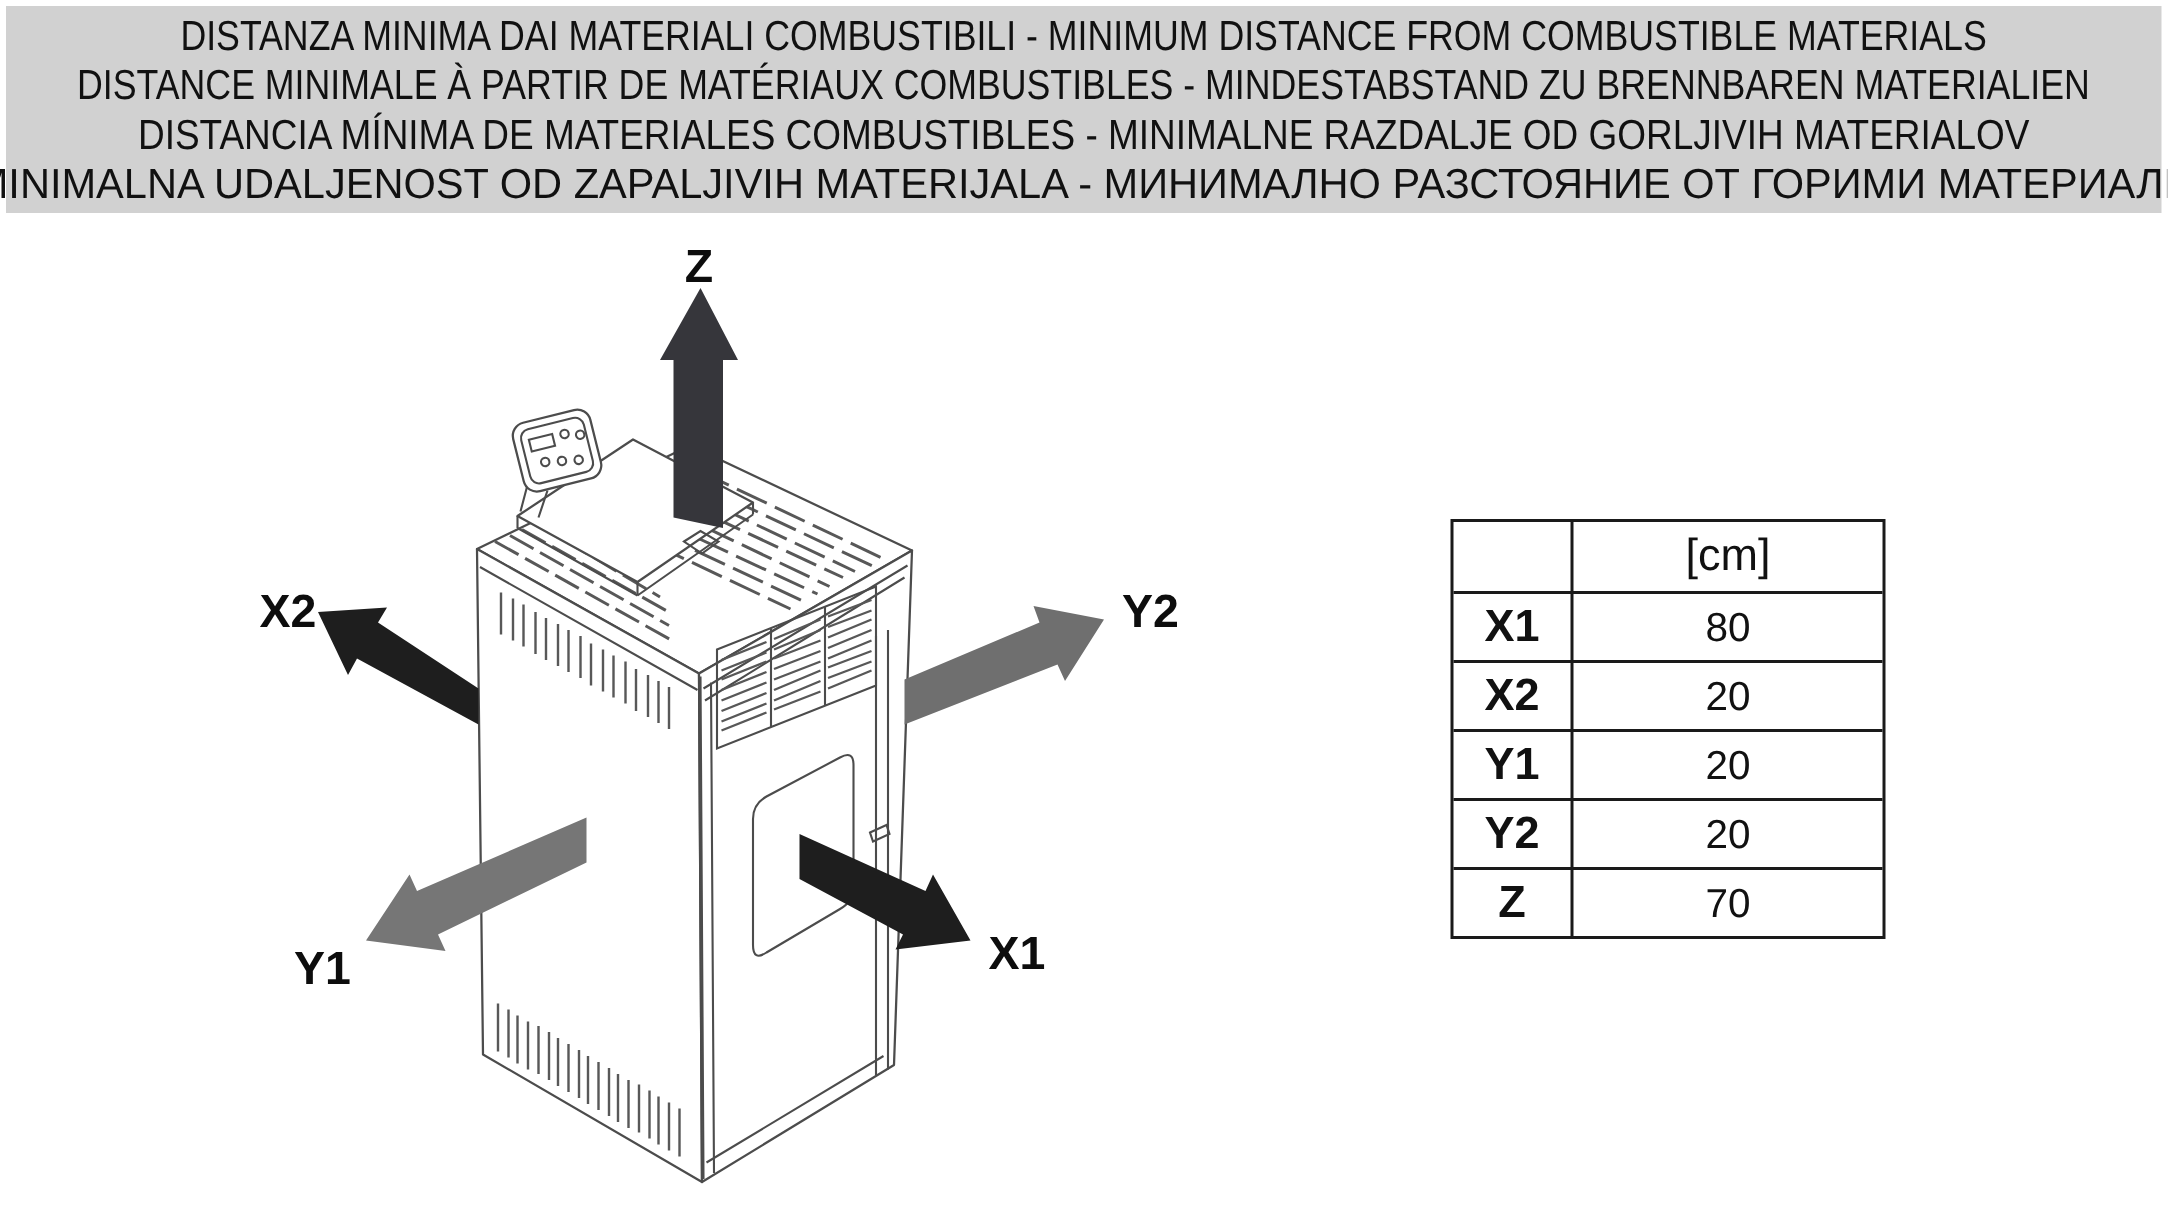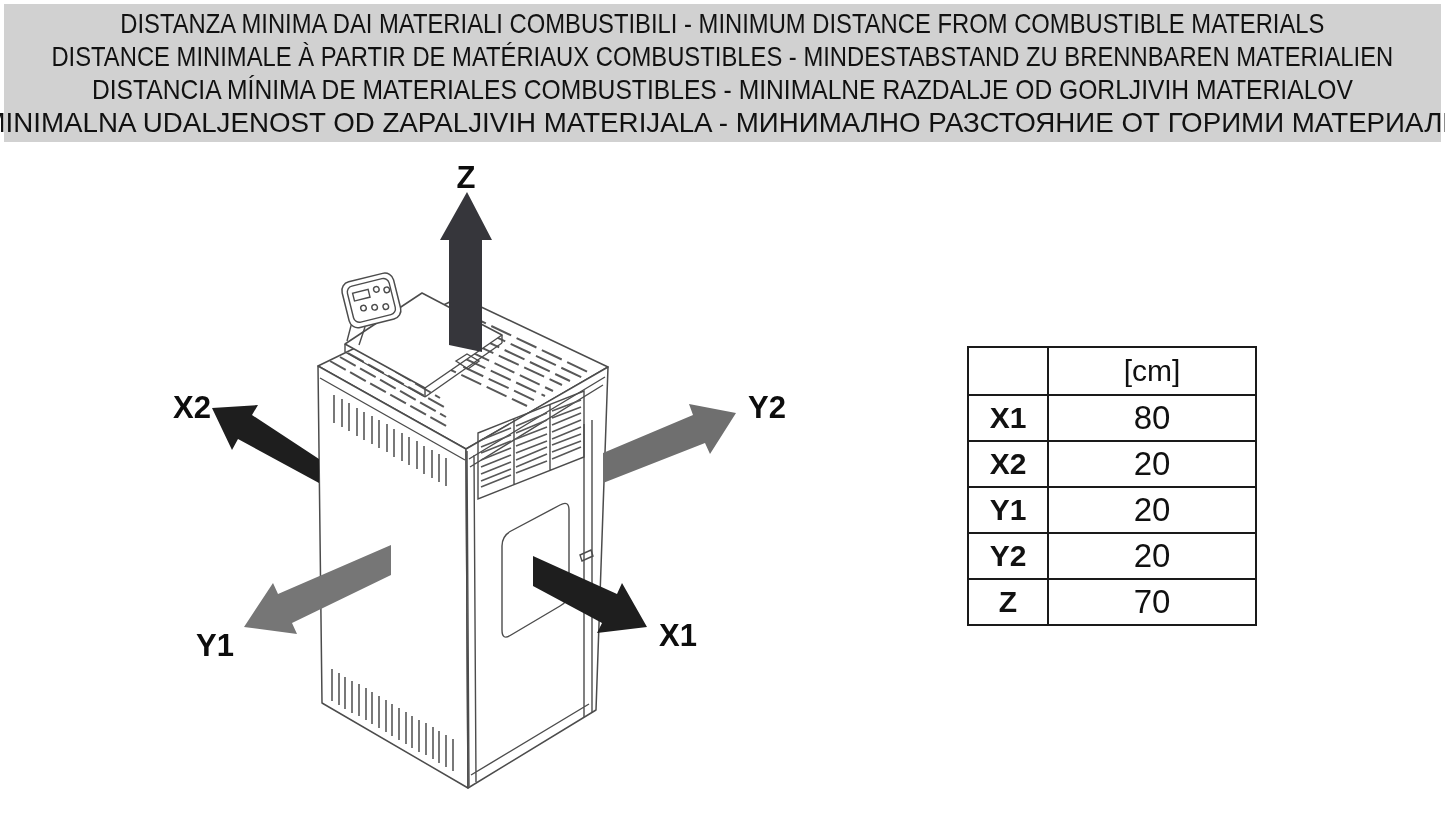--- a/index.html
+++ b/index.html
@@ -21,21 +21,21 @@
   .vent{fill:none;stroke:#585858;stroke-width:2;}
   .arrow-label{font-family:"Liberation Sans",sans-serif;font-size:31px;font-weight:bold;fill:#0d0d0d;}
   
   .dist-table{position:absolute;left:967px;top:346px;width:290px;height:280px;background:#ffffff;
               border:2px solid #1a1a1a;box-sizing:border-box;display:grid;
               grid-template-rows:repeat(6,1fr);}
   .trow{display:grid;grid-template-columns:80px 1fr;border-top:2px solid #1a1a1a;min-height:0;}
   .trow:first-child{border-top:none;}
   .tcell-l{display:flex;align-items:center;justify-content:center;border-right:2px solid #1a1a1a;
            font-weight:bold;font-size:30px;color:#111;}
-  .tcell-v{display:flex;align-items:center;justify-content:center;font-size:33px;color:#111;}
+  .tcell-v{display:flex;align-items:center;justify-content:center;font-size:27px;color:#111;}
   .tcell-h{font-size:30px;font-weight:400;}
 </style>
 </head>
 <body>
 
 <div class="page">
 
   <div class="header-band">
     <div class="hline hl-1">DISTANZA MINIMA DAI MATERIALI COMBUSTIBILI - MINIMUM DISTANCE FROM COMBUSTIBLE MATERIALS</div>
     <div class="hline hl-2">DISTANCE MINIMALE À PARTIR DE MATÉRIAUX COMBUSTIBLES - MINDESTABSTAND ZU BRENNBAREN MATERIALIEN</div>

